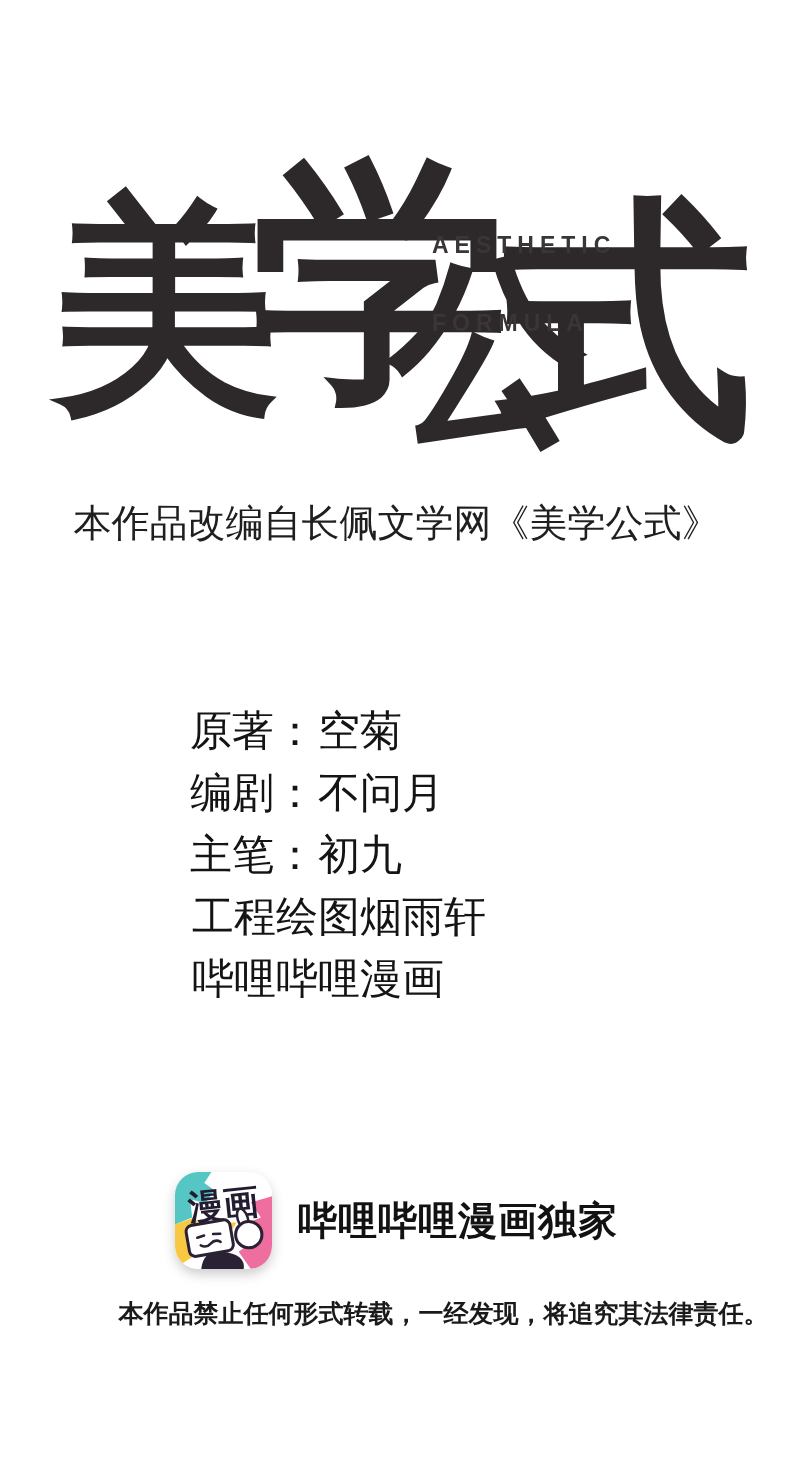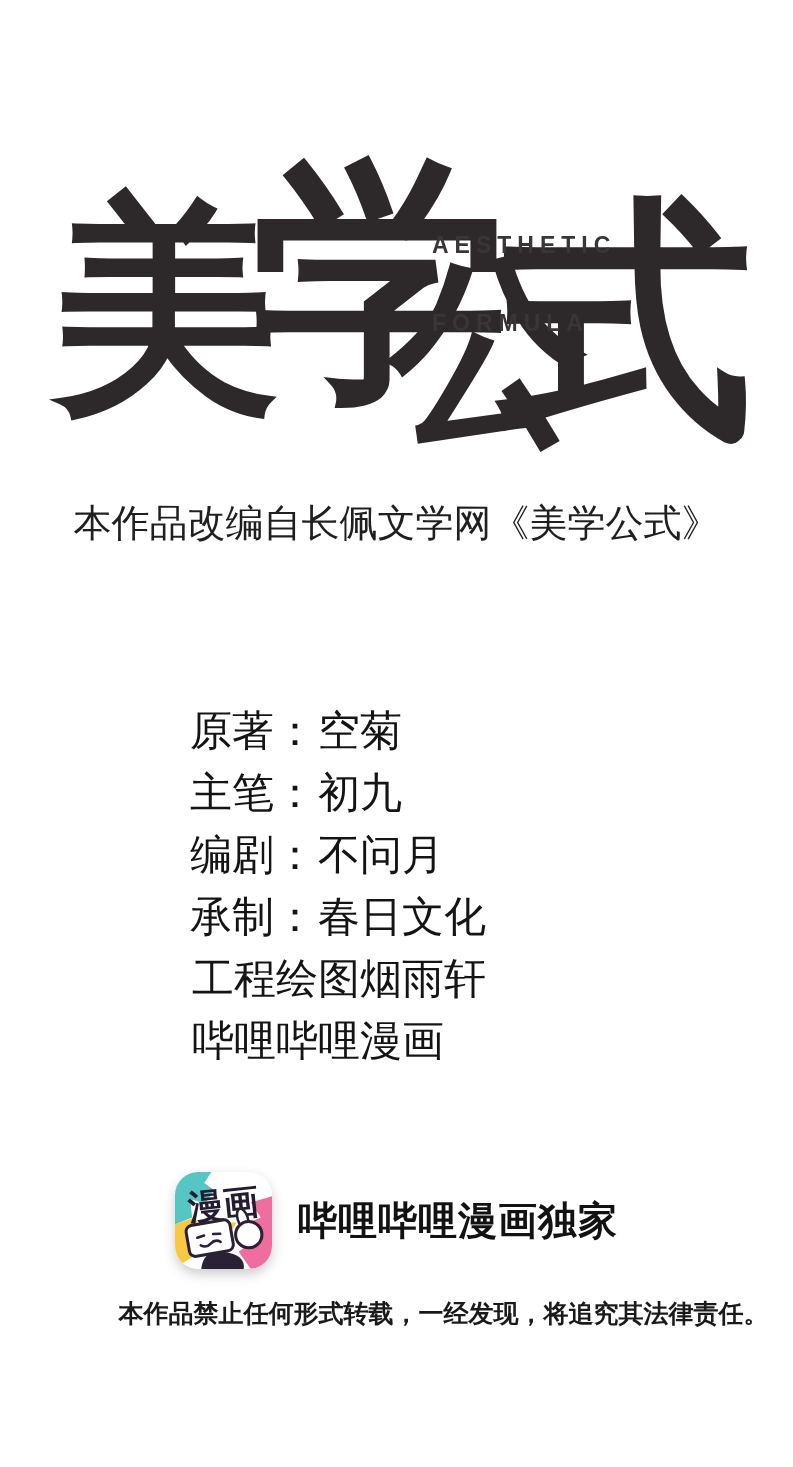--- a/index.html
+++ b/index.html
@@ -131,30 +131,26 @@
   </div>
 
   <div class="source-line">本作品改编自长佩文学网《美学公式》</div>
 
   <div class="credits">
     <div class="credit-row">
       <span class="credit-label">原著：</span>
       <span class="credit-value">空菊</span>
     </div>
     <div class="credit-row">
-      <span class="credit-label">主笔：</span>
-      <span class="credit-value">初九</span>
-    </div>
-    <div class="credit-row">
       <span class="credit-label">编剧：</span>
       <span class="credit-value">不问月</span>
     </div>
     <div class="credit-row">
-      <span class="credit-label">承制：</span>
-      <span class="credit-value">春日文化</span>
+      <span class="credit-label">主笔：</span>
+      <span class="credit-value">初九</span>
     </div>
     <div class="credit-row">
       <span class="credit-value">工程绘图烟雨轩</span>
     </div>
     <div class="credit-row">
       <span class="credit-value">哔哩哔哩漫画</span>
     </div>
   </div>
 
   <div class="publisher-row">

